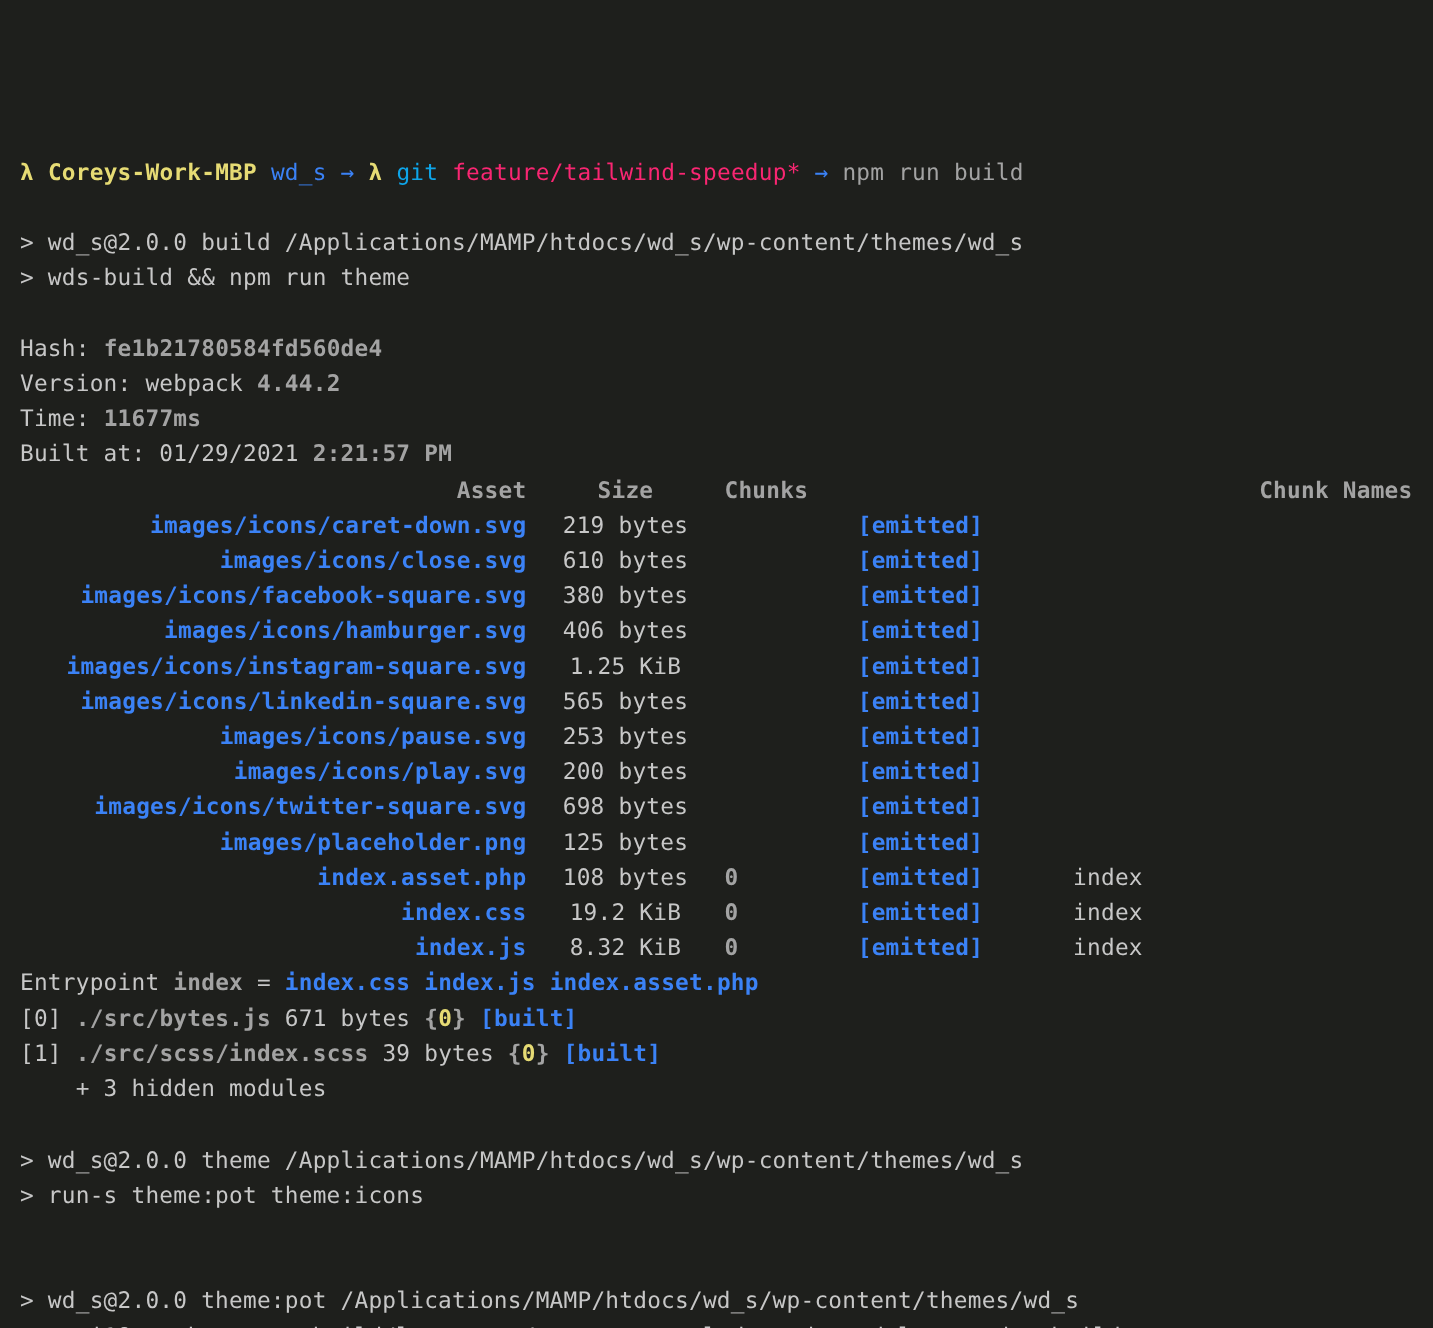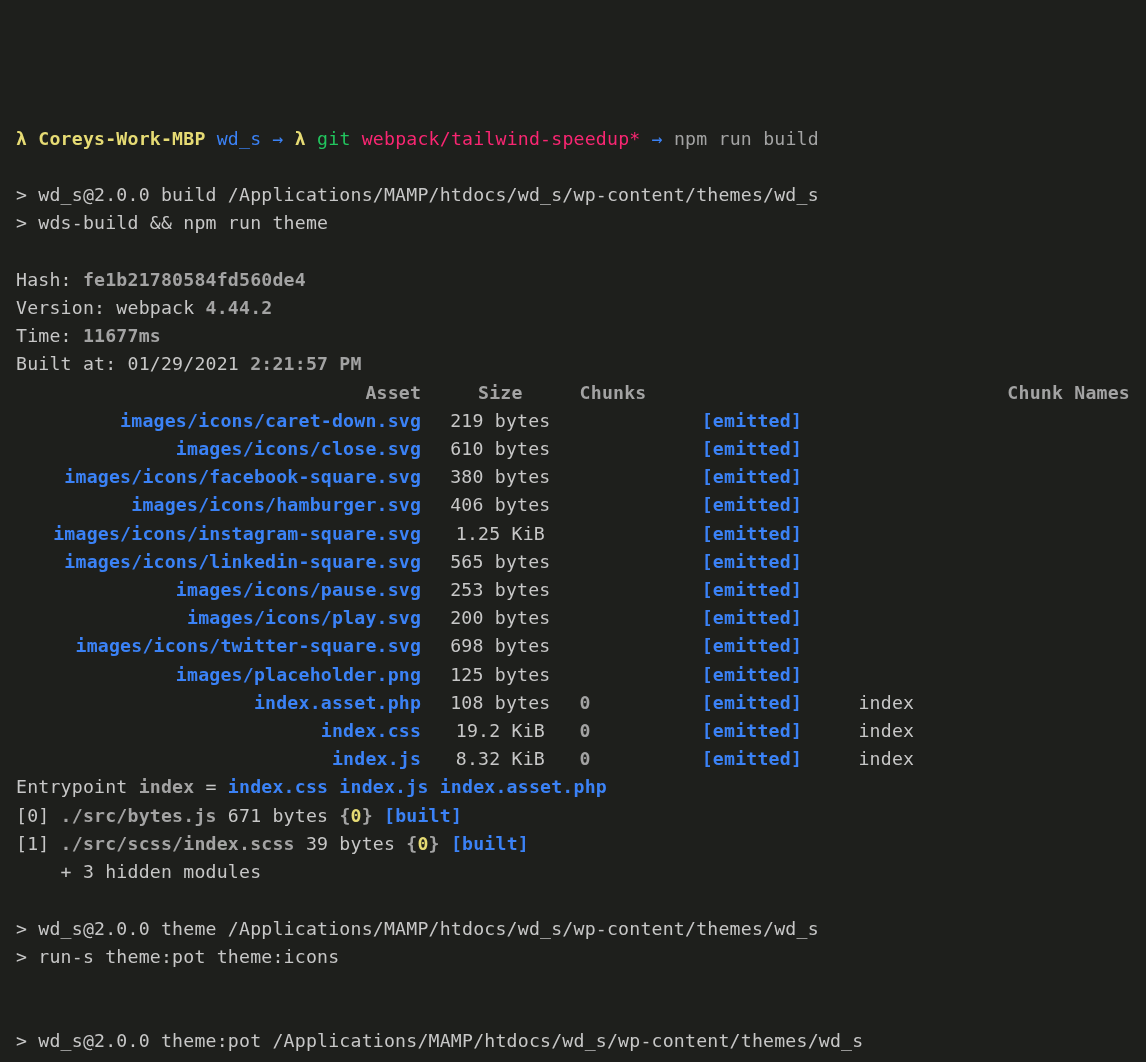--- a/index.html
+++ b/index.html
@@ -9,38 +9,38 @@
     font-family: "SF Mono", "Menlo", "Consolas", monospace;
     font-size: 18.2px;
     line-height: 1.55;
     padding: 12px 16px;
     width: 1146px;
     white-space: pre;
     letter-spacing: 0.2px;
   }
   .b { font-weight: 700; }
   .yellow { color: #e6db74; }
-  .cyan { color: #22c55e; }
+  .cyan { color: #0ea5e9; }
   .red { color: #f92672; }
   .teal { color: #3b82f6; }
   .white { color: #a3a3a3; }
   .gray { color: #c7c7c7; }
   .asset-line { display: flex; gap: 19px; }
   .col-asset { width: 37ch; text-align: right; }
   .col-size  { width: 11ch; text-align: center; }
   .col-chunks{ width: 8ch;  }
-  .col-emit  { width: 12ch; text-align: center; }
+  .col-emit  { width: 12ch; text-align: left; }
   .col-names { padding-left: 2ch; }
 </style>
 </head>
 <body>
 
 
 
-<div><span><span class="yellow b">λ</span> <span class="yellow b">Coreys-Work-MBP</span> <span class="teal">wd_s</span> <span class="teal">→</span> <span class="yellow b">λ</span> <span class="cyan">git</span> <span class="red">webpack/tailwind-speedup*</span> <span class="teal">→</span> <span class="white">npm run build</span></span>
+<div><span><span class="yellow b">λ</span> <span class="yellow b">Coreys-Work-MBP</span> <span class="teal">wd_s</span> <span class="teal">→</span> <span class="yellow b">λ</span> <span class="cyan">git</span> <span class="red">feature/tailwind-speedup*</span> <span class="teal">→</span> <span class="white">npm run build</span></span>
 
 <span class="gray">&gt; wd_s@2.0.0 build /Applications/MAMP/htdocs/wd_s/wp-content/themes/wd_s</span>
 <span class="gray">&gt; wds-build &amp;&amp; npm run theme</span>
 
 <span><span>Hash:</span> <span class="b white">fe1b21780584fd560de4</span></span>
 <span><span>Version: webpack</span> <span class="b white">4.44.2</span></span>
 <span><span>Time:</span> <span class="b white">11677ms</span></span>
 <span><span>Built at: 01/29/2021</span> <span class="b white">2:21:57 PM</span></span>
 <div class="asset-line b white"><span class="col-asset">Asset</span><span class="col-size">Size</span><span class="col-chunks">Chunks</span><span class="col-emit"></span><span class="col-names b white" style="width:auto;padding-left:0;margin-left:auto">Chunk Names</span>     </div><div id="asset-rows"><div class="asset-line"><span class="col-asset b teal">images/icons/caret-down.svg</span><span class="col-size gray">219 bytes</span><span class="col-chunks b white"></span><span class="col-emit b teal">[emitted]</span><span class="col-names gray"></span></div><div class="asset-line"><span class="col-asset b teal">images/icons/close.svg</span><span class="col-size gray">610 bytes</span><span class="col-chunks b white"></span><span class="col-emit b teal">[emitted]</span><span class="col-names gray"></span></div><div class="asset-line"><span class="col-asset b teal">images/icons/facebook-square.svg</span><span class="col-size gray">380 bytes</span><span class="col-chunks b white"></span><span class="col-emit b teal">[emitted]</span><span class="col-names gray"></span></div><div class="asset-line"><span class="col-asset b teal">images/icons/hamburger.svg</span><span class="col-size gray">406 bytes</span><span class="col-chunks b white"></span><span class="col-emit b teal">[emitted]</span><span class="col-names gray"></span></div><div class="asset-line"><span class="col-asset b teal">images/icons/instagram-square.svg</span><span class="col-size gray">1.25 KiB</span><span class="col-chunks b white"></span><span class="col-emit b teal">[emitted]</span><span class="col-names gray"></span></div><div class="asset-line"><span class="col-asset b teal">images/icons/linkedin-square.svg</span><span class="col-size gray">565 bytes</span><span class="col-chunks b white"></span><span class="col-emit b teal">[emitted]</span><span class="col-names gray"></span></div><div class="asset-line"><span class="col-asset b teal">images/icons/pause.svg</span><span class="col-size gray">253 bytes</span><span class="col-chunks b white"></span><span class="col-emit b teal">[emitted]</span><span class="col-names gray"></span></div><div class="asset-line"><span class="col-asset b teal">images/icons/play.svg</span><span class="col-size gray">200 bytes</span><span class="col-chunks b white"></span><span class="col-emit b teal">[emitted]</span><span class="col-names gray"></span></div><div class="asset-line"><span class="col-asset b teal">images/icons/twitter-square.svg</span><span class="col-size gray">698 bytes</span><span class="col-chunks b white"></span><span class="col-emit b teal">[emitted]</span><span class="col-names gray"></span></div><div class="asset-line"><span class="col-asset b teal">images/placeholder.png</span><span class="col-size gray">125 bytes</span><span class="col-chunks b white"></span><span class="col-emit b teal">[emitted]</span><span class="col-names gray"></span></div><div class="asset-line"><span class="col-asset b teal">index.asset.php</span><span class="col-size gray">108 bytes</span><span class="col-chunks b white">0</span><span class="col-emit b teal">[emitted]</span><span class="col-names gray">index</span></div><div class="asset-line"><span class="col-asset b teal">index.css</span><span class="col-size gray">19.2 KiB</span><span class="col-chunks b white">0</span><span class="col-emit b teal">[emitted]</span><span class="col-names gray">index</span></div><div class="asset-line"><span class="col-asset b teal">index.js</span><span class="col-size gray">8.32 KiB</span><span class="col-chunks b white">0</span><span class="col-emit b teal">[emitted]</span><span class="col-names gray">index</span></div></div><span><span>Entrypoint </span><span class="b white">index</span><span> = </span><span class="b teal">index.css index.js index.asset.php</span></span>
 <span><span>[0] </span><span class="b white">./src/bytes.js</span><span> 671 bytes </span><span class="b white">{</span><span class="b yellow">0</span><span class="b white">}</span><span class="b teal"> [built]</span></span>

